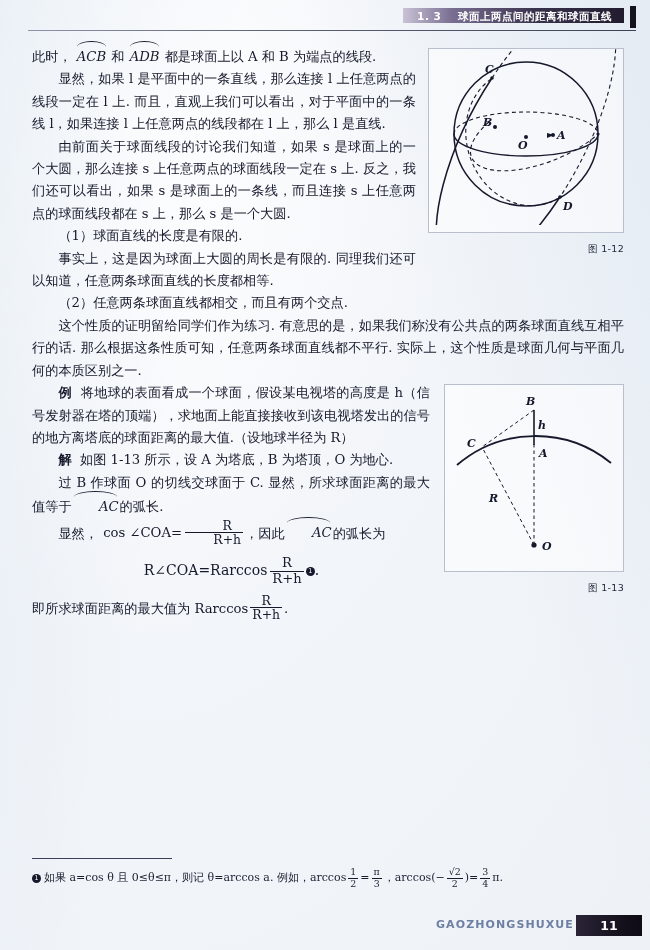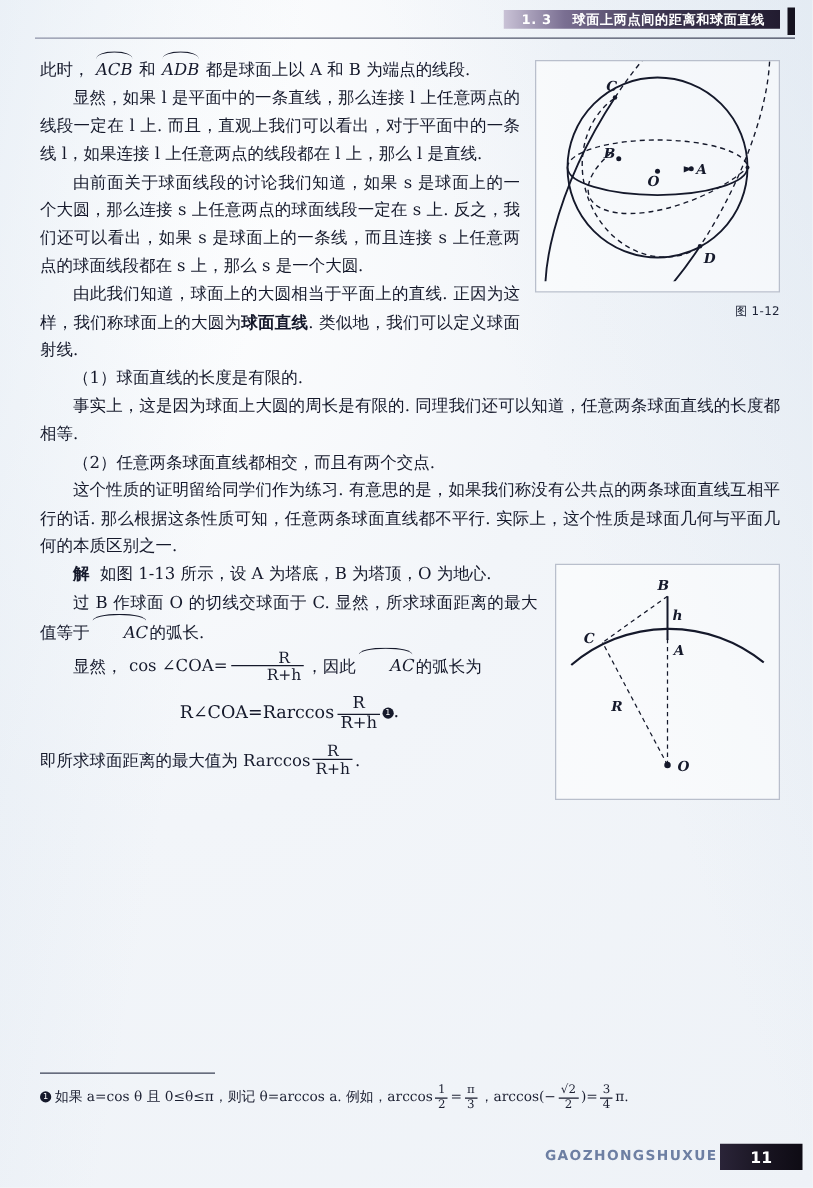--- a/index.html
+++ b/index.html
@@ -275,23 +275,20 @@
   </div>
 
   <p>
     <span>此时，</span>
     <span class="arc">ACB</span><span> 和 </span><span class="arc">ADB</span><span> 都是球面上以 A 和 B 为端点的线段.</span>
   </p>
 
   <p class="ind">显然，如果 l 是平面中的一条直线，那么连接 l 上任意两点的线段一定在 l 上. 而且，直观上我们可以看出，对于平面中的一条线 l，如果连接 l 上任意两点的线段都在 l 上，那么 l 是直线.</p>
   <p class="ind">由前面关于球面线段的讨论我们知道，如果 s 是球面上的一个大圆，那么连接 s 上任意两点的球面线段一定在 s 上. 反之，我们还可以看出，如果 s 是球面上的一条线，而且连接 s 上任意两点的球面线段都在 s 上，那么 s 是一个大圆.</p>
 
-  <p class="ind">
-    <span>由此我们知道，球面上的大圆相当于平面上的直线. 正因为这样，我们称球面上的大圆为</span><span class="b">球面直线</span><span>. 类似地，我们可以定义球面射线.</span>
-  </p>
 
   <p class="ind">（1）球面直线的长度是有限的.</p>
   <p class="ind">事实上，这是因为球面上大圆的周长是有限的. 同理我们还可以知道，任意两条球面直线的长度都相等.</p>
   <p class="ind">（2）任意两条球面直线都相交，而且有两个交点.</p>
   <p class="ind">这个性质的证明留给同学们作为练习. 有意思的是，如果我们称没有公共点的两条球面直线互相平行的话. 那么根据这条性质可知，任意两条球面直线都不平行. 实际上，这个性质是球面几何与平面几何的本质区别之一.</p>
 
   <div class="fig13-wrap">
     <div class="figbox">
       <svg width="178" height="178" viewBox="0 0 178 178">
 
@@ -308,22 +305,26 @@
         <circle cx="89" cy="160" r="2.6" fill="#15192b"></circle>
 
         <text x="81" y="20" font-size="11">B</text>
         <text x="93" y="44" font-size="11">h</text>
         <text x="94" y="72" font-size="11">A</text>
         <text x="22" y="62" font-size="11">C</text>
         <text x="44" y="117" font-size="11">R</text>
         <text x="97" y="165" font-size="11">O</text>
       </svg>
     </div>
-  </div>
-
+    <div class="figcap">图 1-13</div>
+  </div>
+
+  <p class="ind">
+    <span class="b">例</span>&nbsp;&nbsp;<span>将地球的表面看成一个球面，假设某电视塔的高度是 h（信号发射器在塔的顶端），求地面上能直接接收到该电视塔发出的信号的地方离塔底的球面距离的最大值.（设地球半径为 R）</span>
+  </p>
 
   <p class="ind">
     <span class="b">解</span>&nbsp;&nbsp;<span>如图 1-13 所示，设 A 为塔底，B 为塔顶，O 为地心.</span>
   </p>
 
   <p class="ind">
     <span>过 B 作球面 O 的切线交球面于 C. 显然，所求球面距离的最大值等于</span><span class="arc">AC</span><span>的弧长.</span>
   </p>
 
   <p class="ind">

